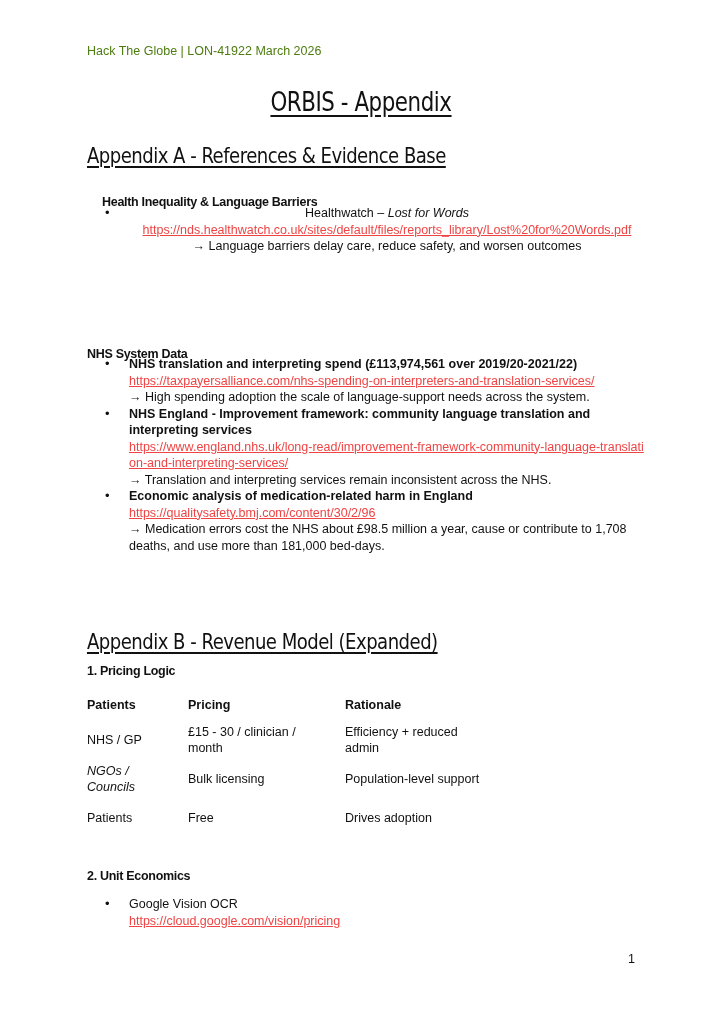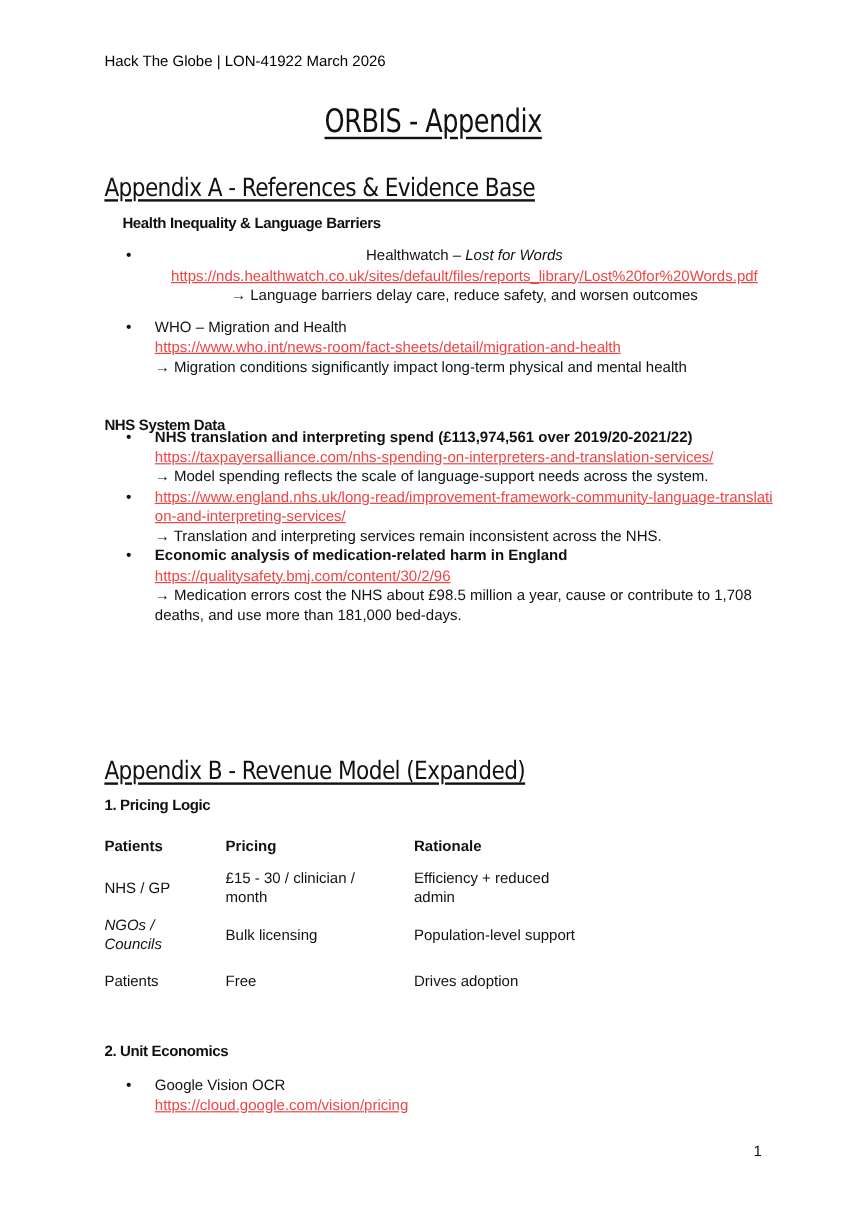--- a/index.html
+++ b/index.html
@@ -1,17 +1,17 @@
 <!DOCTYPE html>
 <html><head>
   <meta charset="utf-8">
   <style>
     html, body { margin: 0; padding: 0; background: #ffffff; }
     body { width: 722px; height: 1024px; position: relative; overflow: hidden; font-family: "Liberation Sans", sans-serif; color: #111; }
-    .page-header { position: absolute; left: 87px; top: 44px; font-size: 12.5px; color: #000000; }
+    .page-header { position: absolute; left: 87px; top: 44px; font-size: 12.5px; color: #4d7c0f; }
     .title { position: absolute; left: 0; width: 722px; top: 86px; text-align: center; font-family: "DejaVu Sans", sans-serif; font-size: 27px; text-decoration: underline; text-underline-offset: 4px; letter-spacing: -0.5px; font-stretch: condensed; transform: scaleX(0.88); }
     .h1 { position: absolute; left: 87px; font-family: "DejaVu Sans", sans-serif; font-size: 21px; text-decoration: underline; text-underline-offset: 3px; letter-spacing: -0.6px; transform-origin: left; transform: scaleX(0.86); white-space: nowrap; }
     .h2 { position: absolute; left: 87px; font-size: 12.5px; font-weight: bold; letter-spacing: -0.3px; }
     ul.bullets { position: absolute; left: 105px; margin: 0; padding: 0; list-style: none; width: 540px; }
     ul.bullets li { position: relative; padding-left: 24px; font-size: 12.5px; line-height: 16.5px; }
     ul.bullets li::before { content: "\2022"; position: absolute; left: 0; top: 0; font-size: 13px; }
     .link { color: #ef4444; text-decoration: underline; display: block; word-break: break-all; }
     .italic { font-style: italic; }
     .bold { font-weight: bold; }
     .note { display: block; }
@@ -24,44 +24,40 @@
   </style>
 </head>
 <body>
 
 <div class="page-header">Hack The Globe | LON-41922 March 2026</div>
 
 <div class="title">ORBIS - Appendix</div>
 
 <div class="h1" style="top:144px;">Appendix A - References &amp; Evidence Base</div>
 
-<div class="h2" style="top:179px;padding-left:15px;">Health Inequality &amp; Language Barriers</div>
+<div class="h2" style="top:195px;padding-left:15px;">Health Inequality &amp; Language Barriers</div>
 
 <ul class="bullets" style="top:205px;">
   <li style="margin-bottom:10px;text-align:center;">
     <span>Healthwatch – </span><span class="italic">Lost for Words</span>
     <a class="link">https://nds.healthwatch.co.uk/sites/default/files/reports_library/Lost%20for%20Words.pdf</a>
     <span class="note">→ Language barriers delay care, reduce safety, and worsen outcomes</span>
-  </li>
-  <li>
-    <span>WHO – Migration and Health</span>
-    <a class="link">https://www.who.int/news-room/fact-sheets/detail/migration-and-health</a>
-    <span class="note">→ Migration conditions significantly impact long-term physical and mental health</span>
   </li>
 </ul>
 
 <div class="h2" style="top:347px;">NHS System Data</div>
 
 <ul class="bullets" style="top:356px;">
   <li>
     <span class="bold">NHS translation and interpreting spend (£113,974,561 over 2019/20-2021/22)</span>
     <a class="link">https://taxpayersalliance.com/nhs-spending-on-interpreters-and-translation-services/</a>
-    <span class="note">→ Model spending reflects the scale of language-support needs across the system.</span>
+    <span class="note">→ High spending adoption the scale of language-support needs across the system.</span>
   </li>
   <li>
+    <span class="bold">NHS England - Improvement framework: community language translation and interpreting services</span>
     <a class="link">https://www.england.nhs.uk/long-read/improvement-framework-community-language-translation-and-interpreting-services/</a>
     <span class="note">→ Translation and interpreting services remain inconsistent across the NHS.</span>
   </li>
   <li>
     <span class="bold">Economic analysis of medication-related harm in England</span>
     <a class="link">https://qualitysafety.bmj.com/content/30/2/96</a>
     <span class="note">→ Medication errors cost the NHS about £98.5 million a year, cause or contribute to 1,708 deaths, and use more than 181,000 bed-days.</span>
   </li>
 </ul>
 

